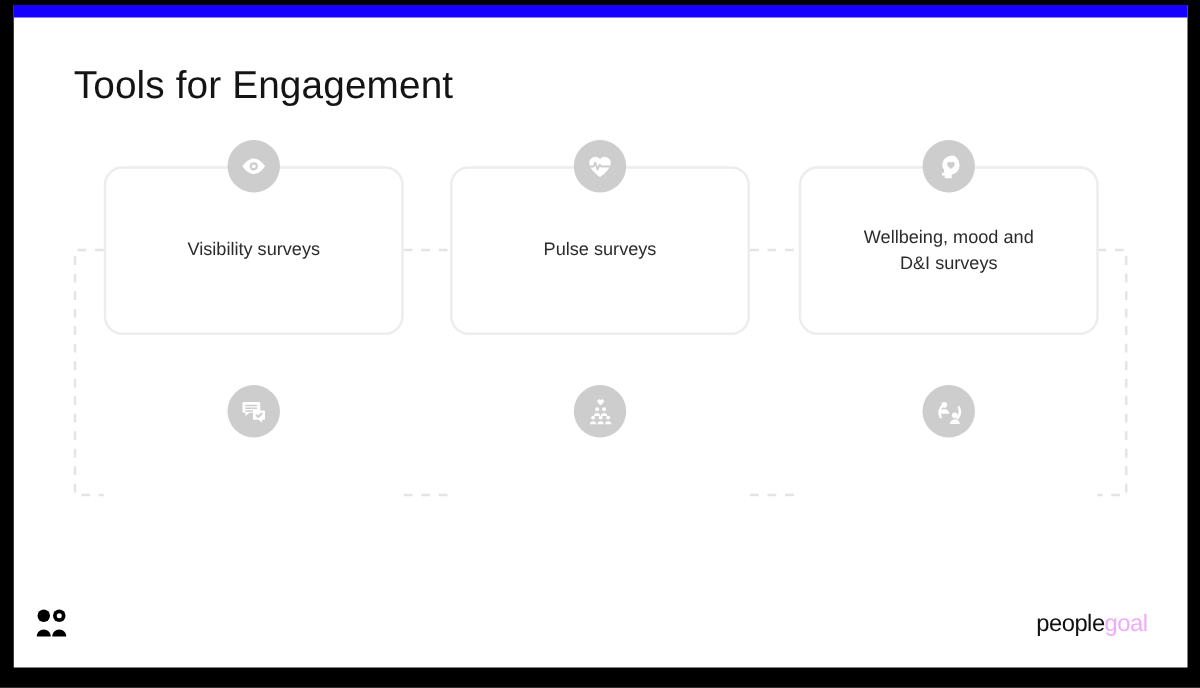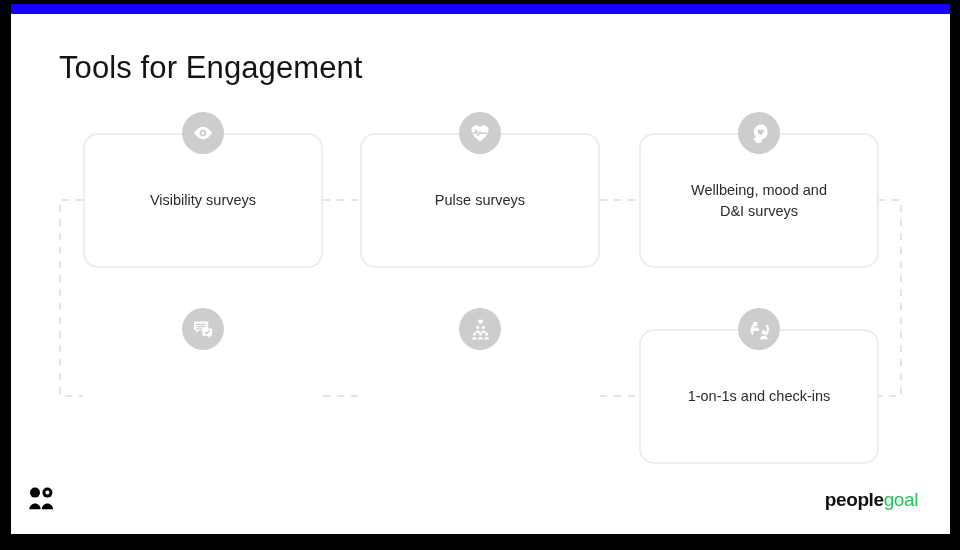--- a/index.html
+++ b/index.html
@@ -121,22 +121,22 @@
 
   .brand-logo {
     position: absolute;
     right: 42px;
     top: 489px;
     font-size: 19px;
     letter-spacing: -0.4px;
     color: #111111;
     white-space: nowrap;
   }
-  .brand-bold { font-weight: 700; }
-  .brand-light { font-weight: 400; color: #22c55e; }
+  .brand-bold { font-weight: 400; }
+  .brand-light { font-weight: 400; color: #f0abfc; }
 </style>
 </head>
 <body>
 
 <div id="slide-root">
 
   <div class="slide-canvas"></div>
 
   <div class="accent-bar"></div>
 
@@ -165,23 +165,20 @@
     <div class="card-label">Visibility surveys</div>
   </div>
 
   <div class="card card-r1 col-3">
     <div class="card-label">Wellbeing, mood and
 D&amp;I surveys</div>
   </div>
 
 
 
-  <div class="card card-r2 col-3">
-    <div class="card-label">1-on-1s and check-ins</div>
-  </div>
 
   <div class="icon-badge badge-r1 badge-c1">
     <svg width="24" height="24" viewBox="0 0 24 24" fill="none">
       <path d="M12 5.8C6.8 5.8 3 12 3 12s3.8 6.2 9 6.2 9-6.2 9-6.2S17.2 5.8 12 5.8z" fill="#ffffff"></path>
       <circle cx="12" cy="12" r="3.3" fill="#cdcdcd"></circle>
       <circle cx="12" cy="12" r="1.5" fill="#ffffff"></circle>
     </svg>
   </div>
 
   <div class="icon-badge badge-r1 badge-c2">

